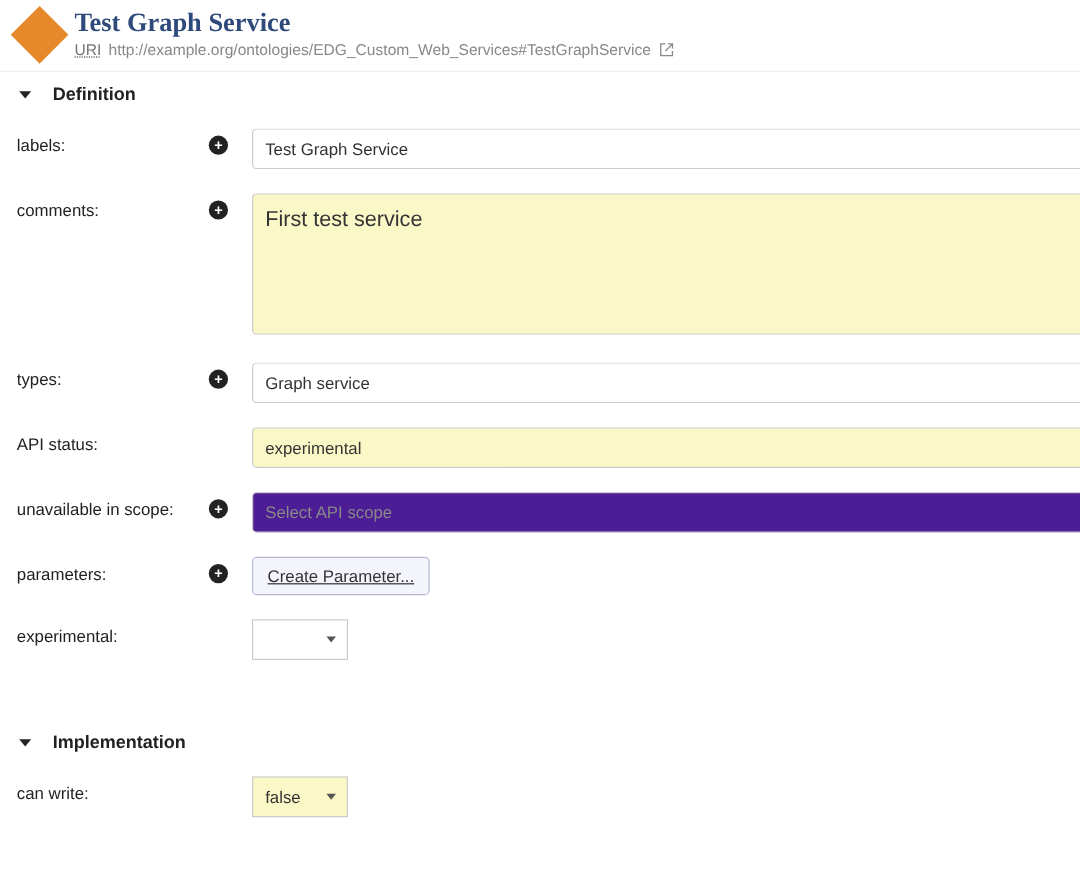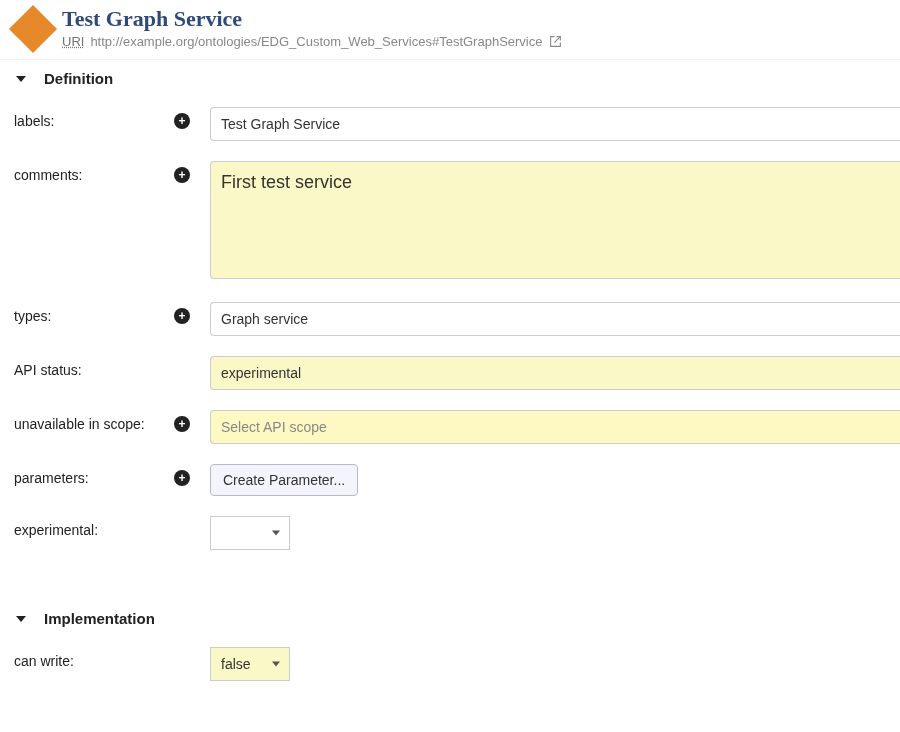--- a/index.html
+++ b/index.html
@@ -152,37 +152,38 @@
     .select-like {
       width: 100%;
       height: 34px;
       border: 1px solid #ccc;
       border-radius: 4px;
       padding: 0 10px;
       font-size: 14px;
       color: #888;
       display: flex;
       align-items: center;
-      background: #fef9c3;
+      background: #4c1d95;
       cursor: pointer;
     }
     .select-like.right-open {
       border-right: none;
       border-top-right-radius: 0;
       border-bottom-right-radius: 0;
     }
     .btn {
       height: 32px;
       border: 1px solid #b5b8d4;
       border-radius: 4px;
       background: #f4f5fc;
       color: #333;
       padding: 0 12px;
       font-size: 14px;
       cursor: pointer;
+      text-decoration: underline;
     }
     .small-select {
       height: 34px;
       border: 1px solid #ccc;
       border-radius: 0;
       background: #fff;
       font-size: 14px;
       padding: 0 26px 0 10px;
       appearance: none;
       -webkit-appearance: none;

